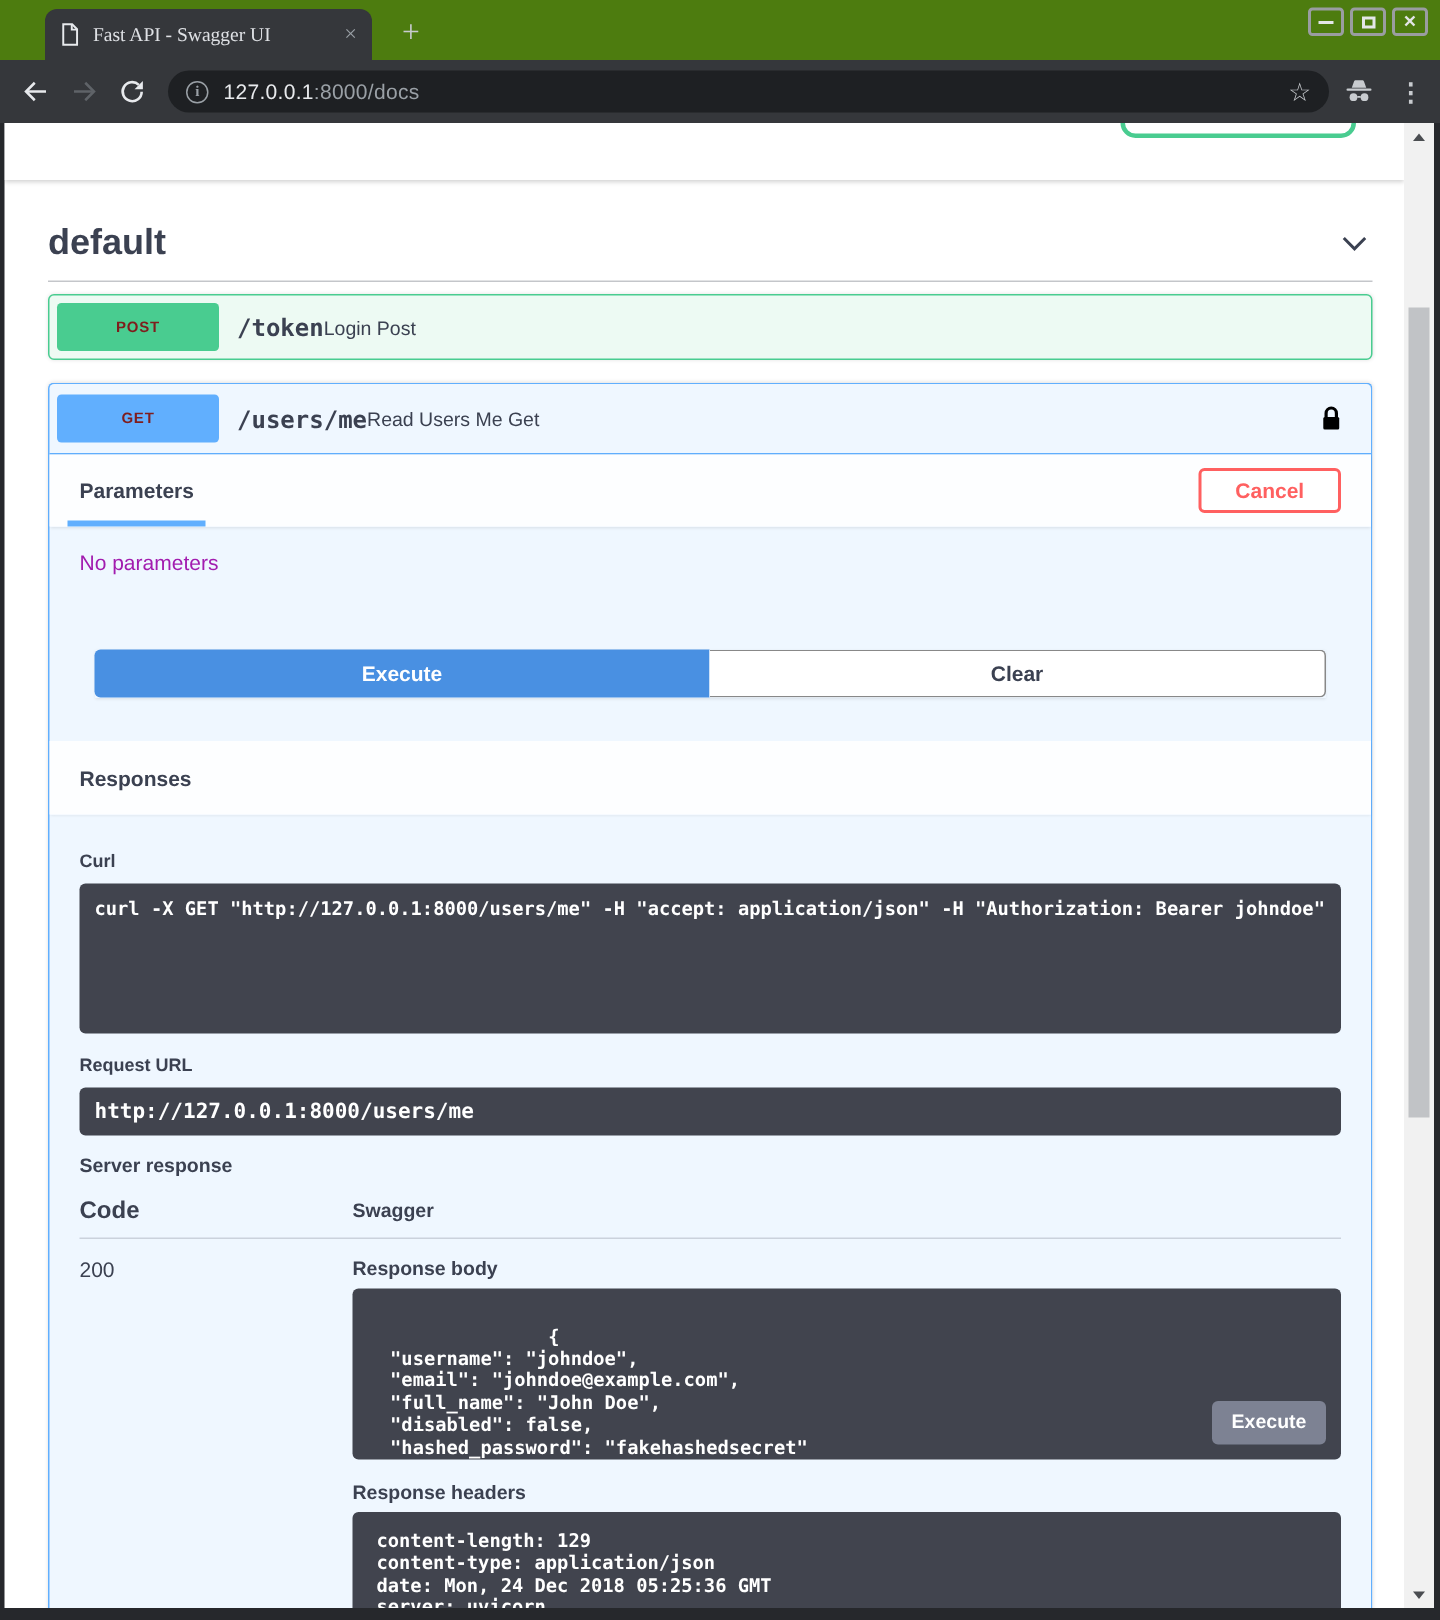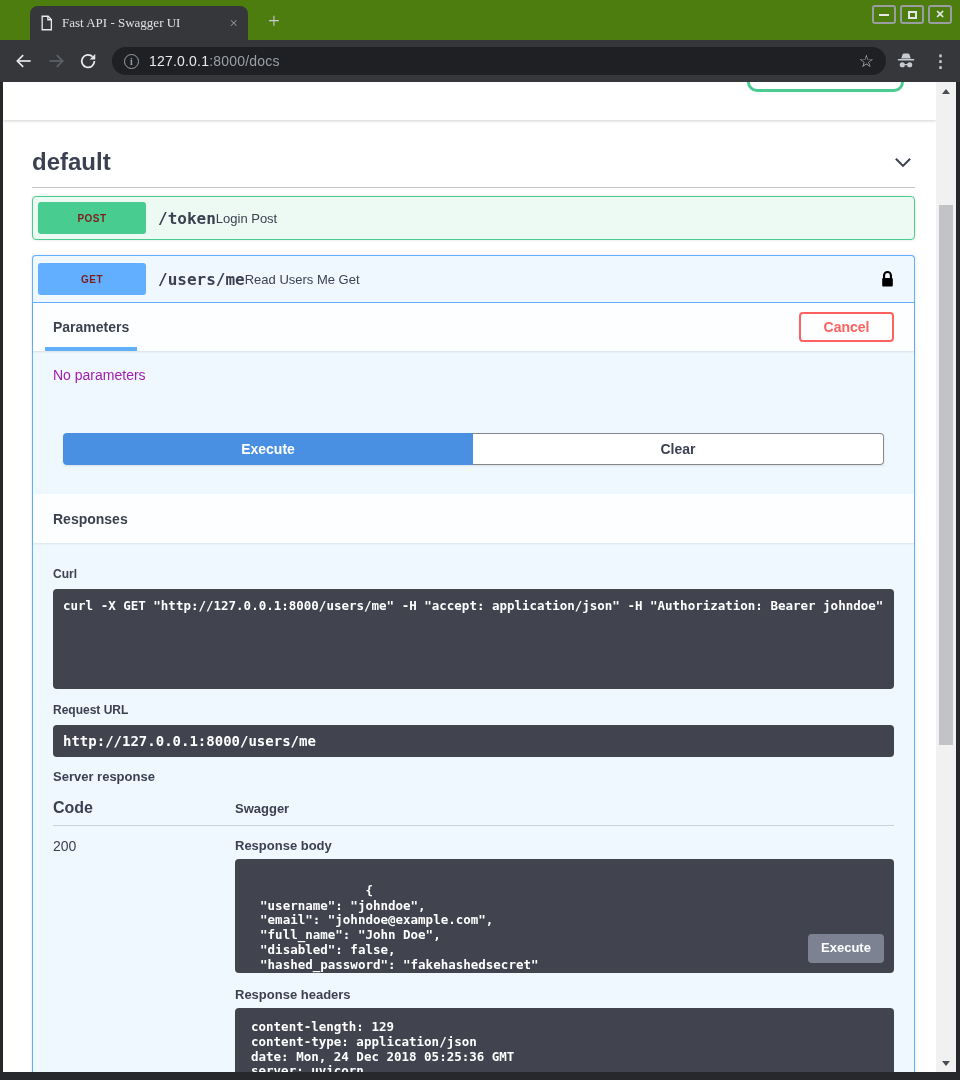--- a/index.html
+++ b/index.html
@@ -86,21 +86,21 @@
                       display:flex; align-items:center; padding:0 20px; }
   .responses-header span { font-size:14px; font-weight:700; color:#3b4151; }
 
   .responses-body { padding:24px 20px 20px; }
   .block-label { font-size:12px; font-weight:700; color:#3b4151; margin-bottom:8px; }
   .code-block { background:#41444e; border-radius:4px; color:#fff; font-family:"DejaVu Sans Mono", monospace;
                 font-size:12.5px; font-weight:700; line-height:14.8px; padding:10px; overflow:hidden; }
   .curl-block { height:100px; white-space:pre-wrap; word-break:break-all; margin-bottom:14px; }
   .requrl-block { padding:8px 10px; font-size:14px; line-height:16px; white-space:pre; margin-bottom:12px; }
   .server-label { font-size:13px; font-weight:700; color:#3b4151; }
-  .resp-thead { display:flex; align-items:center; padding:15px 0 8px; border-bottom:1px solid rgba(59,65,81,.2); }
+  .resp-thead { display:flex; align-items:flex-start; padding:15px 0 8px; border-bottom:1px solid rgba(59,65,81,.2); }
   .col-code { width:182px; font-size:16px; font-weight:700; color:#3b4151; flex:none; }
   .col-details { font-size:13px; font-weight:700; color:#3b4151; }
   .resp-row { display:flex; padding-top:12px; }
   .row-code { width:182px; font-size:14px; color:#3b4151; flex:none; }
   .row-details { flex:1; padding-top:8px; }
   .body-label { font-size:13px; font-weight:700; color:#3b4151; margin:-8px 0 6px; }
   .respbody-block { position:relative; height:114px; white-space:pre; margin-bottom:14px; }
   .download-btn { position:absolute; right:10px; bottom:10px; width:76px; height:29px; background:#7d8293;
                   border-radius:4px; color:#fff; font-weight:700; font-size:13px;
                   font-family:"Liberation Sans", sans-serif; display:flex; align-items:center; justify-content:center; }

